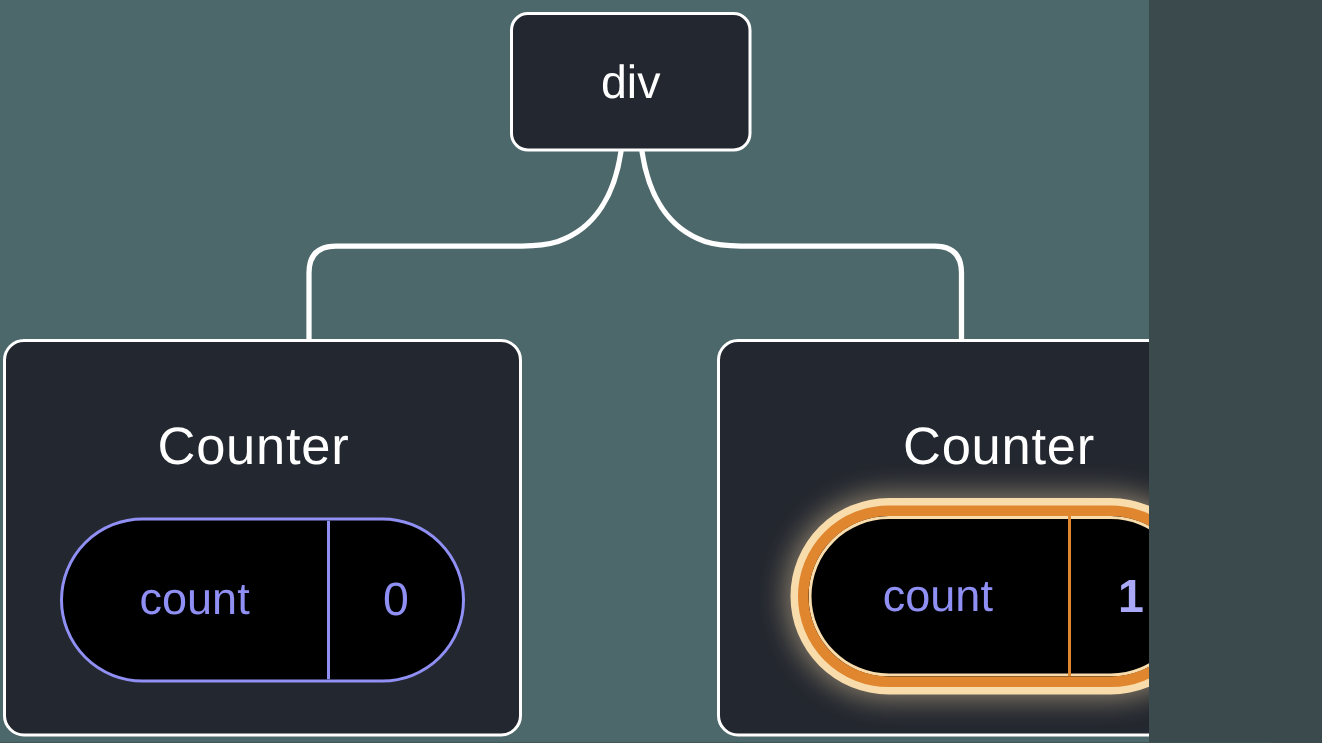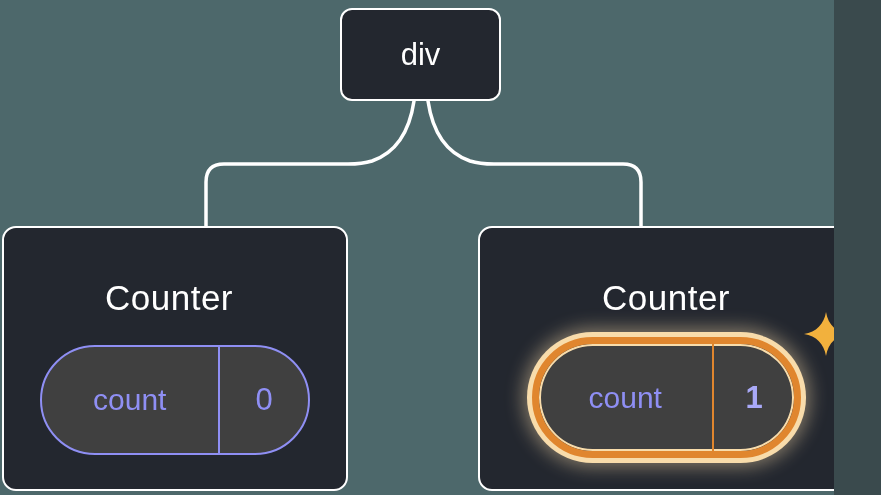--- a/index.html
+++ b/index.html
@@ -3,21 +3,21 @@
 <meta charset="utf-8">
 <style>
   * { box-sizing: border-box; margin: 0; padding: 0; }
   html, body { background: #3a4a4d; }
   body {
     font-family: "Liberation Sans", "DejaVu Sans", sans-serif;
     display: flex; align-items: flex-start; justify-content: flex-start;
   }
   .stage {
     position: relative;
-    width: 834px;
+    width: 766px;
     height: 495px;
     background: #4d686b;
     overflow: hidden;
   }
   .connectors {
     position: absolute; left: 0; top: 0;
     pointer-events: none;
   }
   .node-root {
     position: absolute;
@@ -48,21 +48,21 @@
     text-align: center;
     color: #ffffff;
     font-size: 35px;
     font-weight: 500;
     letter-spacing: 0.5px;
   }
   .pill {
     position: absolute;
     display: flex;
     align-items: stretch;
-    background: #404040;
+    background: #000000;
     overflow: hidden;
   }
   .pill-plain {
     left: 36px; top: 117px;
     width: 270px; height: 110px;
     border: 2.5px solid #8f8ff4;
     border-radius: 55px;
   }
   .pill-highlight {
     left: 52px; top: 109px;

